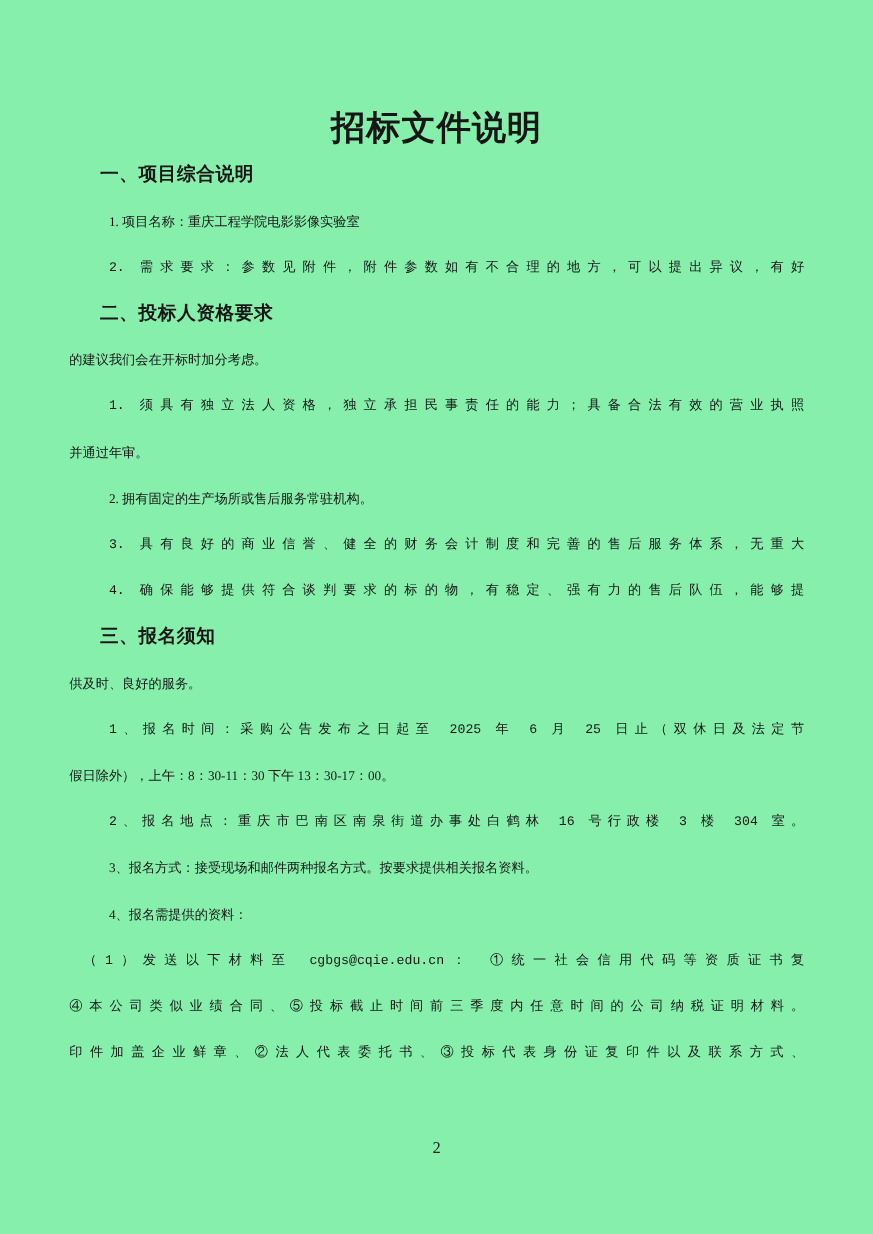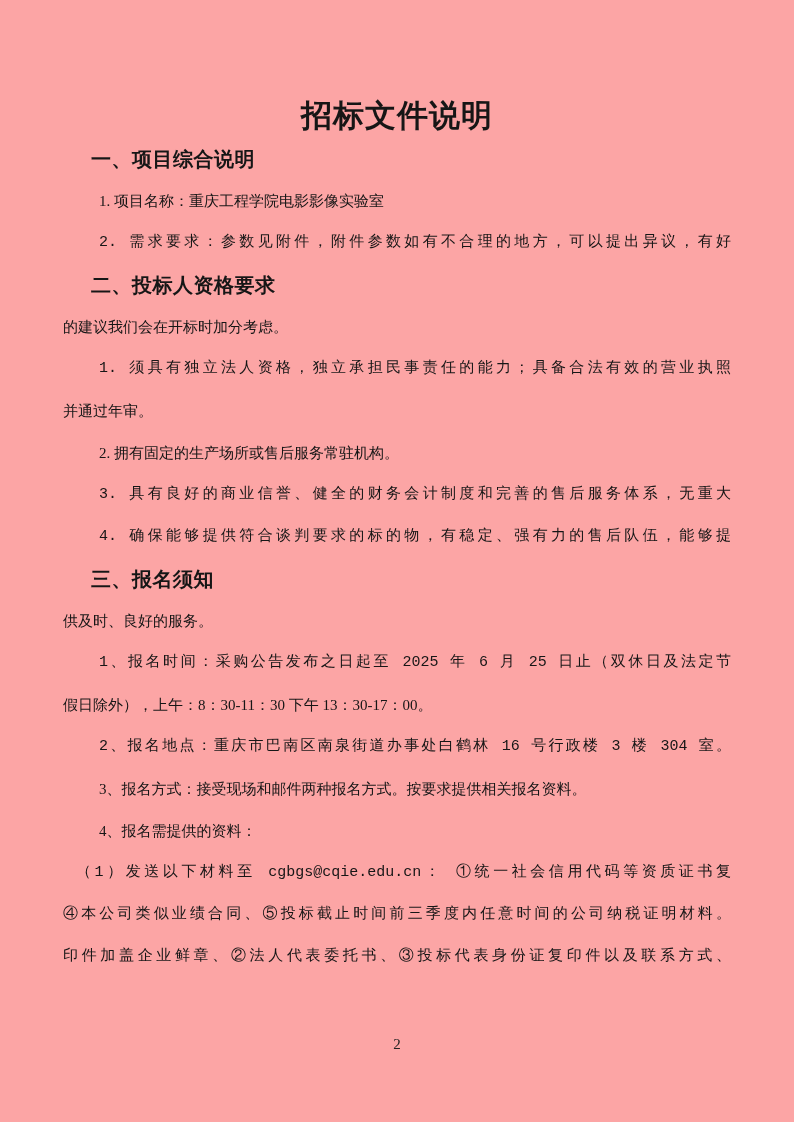--- a/index.html
+++ b/index.html
@@ -4,49 +4,49 @@
 <style>
   html, body {
     margin: 0;
     padding: 0;
     background: #ffffff;
   }
   .page {
     position: relative;
     width: 794px;
     height: 1122px;
-    background: #fca5a5;
+    background: #86efac;
     overflow: hidden;
     color: #161616;
     font-family: "Liberation Serif", "DejaVu Serif", serif;
   }
   .doc-title {
     margin: 94px 0 0 0;
     height: 44px;
     line-height: 44px;
     text-align: center;
     font-size: 31px;
     font-weight: bold;
     letter-spacing: 1px;
   }
   .content {
     margin: 0 63px;
     width: 668px;
   }
   .line {
     height: 42px;
     line-height: 42px;
-    font-size: 15px;
+    font-size: 12px;
     white-space: nowrap;
     overflow: hidden;
   }
   .line.heading {
     font-family: Liberation Sans, sans-serif;
     font-weight: bold;
-    font-size: 20px;
+    font-size: 17px;
     padding-left: 28px;
     letter-spacing: 0.5px;
   }
   .line.indent  { padding-left: 36px; }
   .line.indent2 { padding-left: 13px; }
   .line.j {
     white-space: normal;
     text-align: justify;
     text-align-last: justify;
     font-family: Liberation Mono, monospace;

